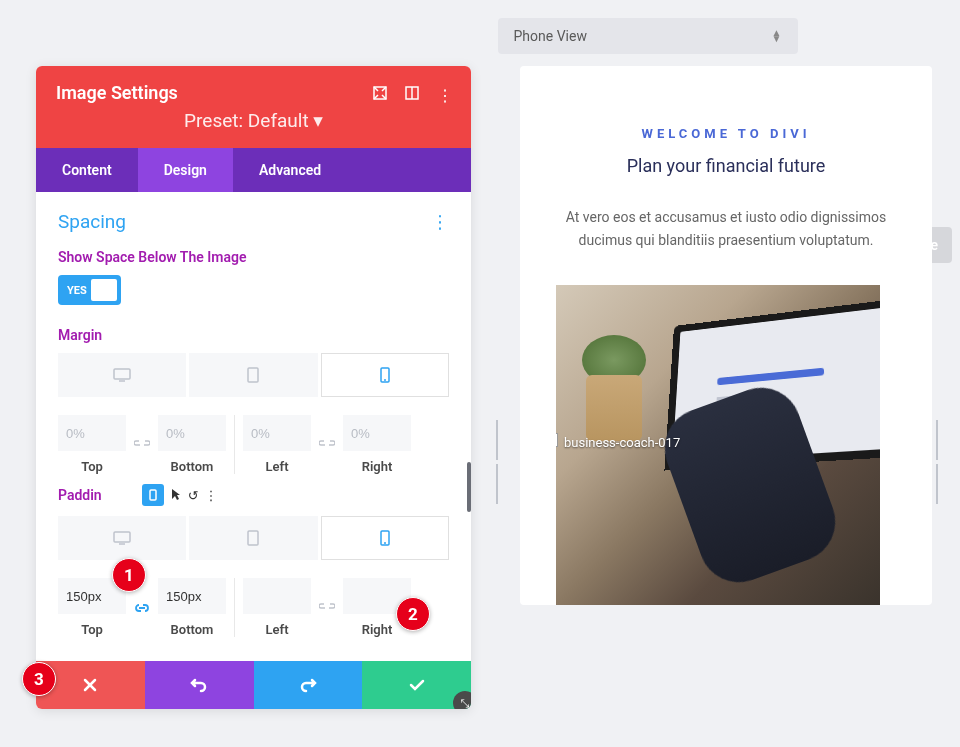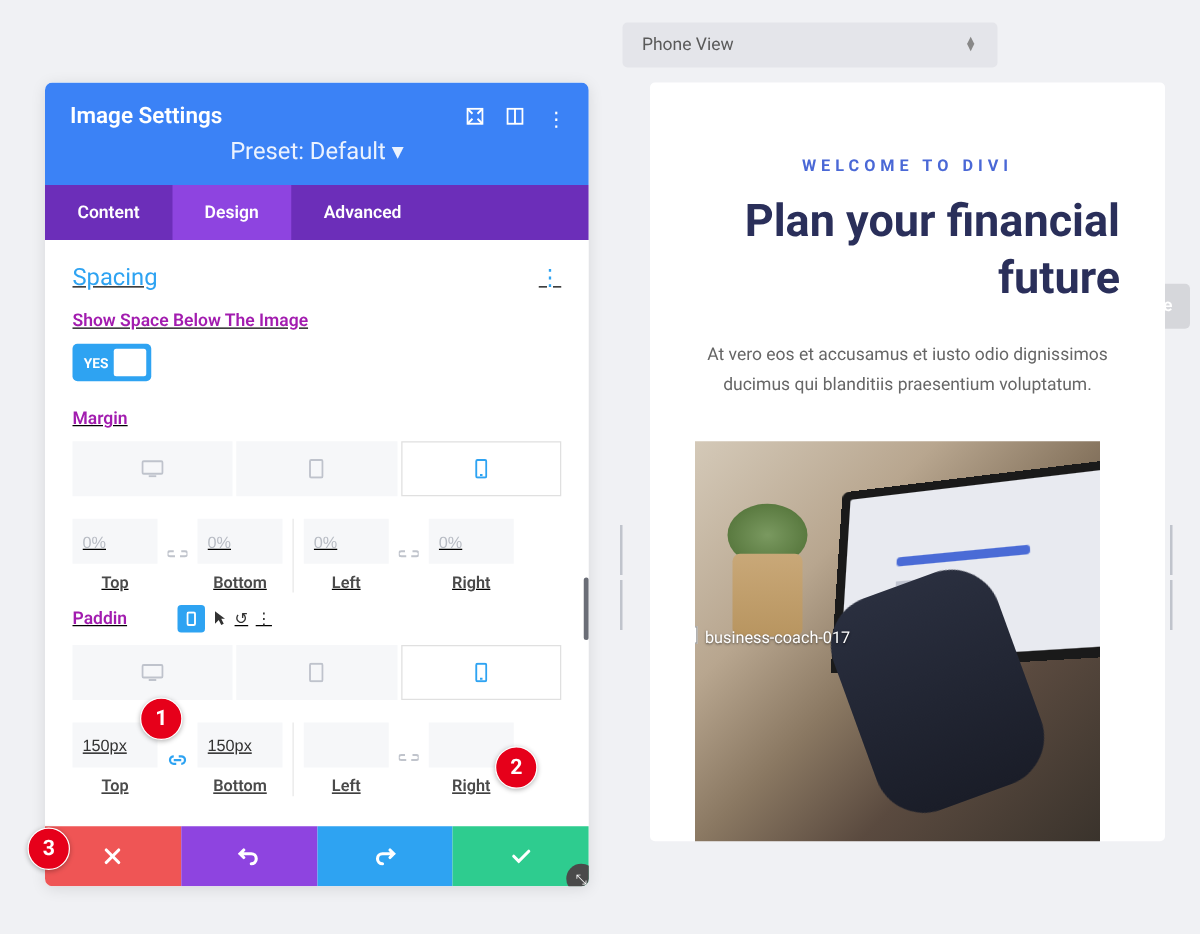--- a/index.html
+++ b/index.html
@@ -7,31 +7,31 @@
 
 .topbar { display: flex; gap: 20px; padding: 18px 0 18px 335px; align-items: center; flex-direction: column; }
 .dropdown { background: #e4e5ea; border-radius: 4px; padding: 10px 16px; width: 300px; color: #5a5a5a; font-size: 14px; display: flex; justify-content: space-between; align-items: center; }
 .chevrons { font-size: 10px; color: #888; line-height: 6px; }
 .px-input { background: #22c55e; border-radius: 4px; padding: 10px 16px; width: 88px; color: #5a5a5a; font-size: 14px; border: none; }
 .x-btn { color: #777; font-size: 16px; padding: 0 4px; }
 .blank-box { background: #e4e5ea; border-radius: 4px; width: 88px; height: 38px; }
 .make-btn { background: #d6d7db; color: #fff; padding: 10px 14px; border-radius: 4px; font-size: 14px; font-weight: 600; margin-left: auto; margin-right: 8px; }
 
 .panel { position: absolute; left: 36px; top: 66px; width: 435px; background: #fff; box-shadow: 0 2px 12px rgba(0,0,0,0.1); border-radius: 6px; overflow: hidden; }
-.panel-header { background: #3b82f6; color: #fff; padding: 16px 20px; }
+.panel-header { background: #ef4444; color: #fff; padding: 16px 20px; }
 .panel-title { font-size: 18px; font-weight: 600; margin-bottom: 6px; }
 .panel-preset { font-size: 19px; opacity: 0.9; text-align: center; }
 .panel-icons { position: absolute; right: 18px; top: 20px; display: flex; gap: 18px; color: #fff; }
 .panel-icons span { cursor: pointer; }
 
 .tabs { display: flex; background: #6c2eb9; }
 .tab { padding: 14px 26px; color: #fff; font-size: 14px; font-weight: 600; cursor: pointer; }
 .tab.active { background: #8e44e0; }
 
-.panel-body { padding: 18px 22px 0; position: relative; text-decoration: underline; }
+.panel-body { padding: 18px 22px 0; position: relative; }
 .section-head { display: flex; justify-content: space-between; align-items: center; margin-bottom: 16px; }
 .section-title { color: #2ea3f2; font-size: 19px; font-weight: 400; }
 .dots { color: #2ea3f2; font-size: 18px; cursor: pointer; }
 
 .field-label { font-size: 14px; font-weight: 600; color: #a21caf; margin-bottom: 10px; }
 .toggle { display: inline-flex; align-items: center; background: #2ea3f2; border-radius: 4px; padding: 3px; width: 63px; height: 30px; position: relative; margin-bottom: 22px; }
 .toggle-label { color: #fff; font-size: 11px; font-weight: 700; margin-left: 6px; }
 .toggle-knob { background: #fff; width: 26px; height: 22px; border-radius: 2px; position: absolute; right: 4px; }
 
 .device-row { display: flex; gap: 3px; margin-bottom: 18px; }
@@ -57,21 +57,21 @@
 .fbtn.purple { background: #8e44e0; }
 .fbtn.blue { background: #2ea3f2; }
 .fbtn.green { background: #2ecc8f; }
 
 .resize-handle { position: absolute; right: -6px; bottom: -6px; width: 24px; height: 24px; background: #4a4a4a; border-radius: 50%; color: #fff; display: flex; align-items: center; justify-content: center; font-size: 11px; }
 
 .marker { position: absolute; width: 34px; height: 34px; background: #e6001a; color: #fff; border-radius: 50%; display: flex; align-items: center; justify-content: center; font-size: 17px; font-weight: 700; z-index: 100; border: 1.5px solid #fff; box-shadow: 0 1px 4px rgba(0,0,0,0.3); }
 
 .preview { position: absolute; left: 520px; top: 66px; width: 412px; background: #fff; padding: 60px 36px 0; border-radius: 4px; }
 .overline { text-align: center; color: #4a68d6; font-size: 13px; font-weight: 700; letter-spacing: 4px; margin-bottom: 14px; }
-.heading { text-align: right; color: #2a2f5a; font-size: 36px; font-weight: 700; line-height: 1.25; margin-bottom: 28px; }
+.heading { text-align: center; color: #2a2f5a; font-size: 18px; font-weight: 400; line-height: 1.25; margin-bottom: 28px; }
 .bodytext { text-align: center; color: #666; font-size: 14px; line-height: 1.7; margin-bottom: 32px; }
 .preview-img { width: 324px; height: 320px; background: linear-gradient(135deg, #d4c9b8 0%, #b8a68f 30%, #8a7862 50%, #5a4a3f 70%, #3a332c 100%); position: relative; overflow: hidden; }
 .laptop { position: absolute; right: -20px; top: 20px; width: 240px; height: 160px; background: #1a1a1a; border-radius: 6px 6px 0 0; transform: perspective(600px) rotateX(20deg) rotateY(-15deg); }
 .screen { position: absolute; top: 8px; left: 8px; right: 8px; bottom: 8px; background: #e8eaf0; border-radius: 2px; }
 .screen-bar { position: absolute; top: 40%; left: 20%; width: 50%; height: 8px; background: #4a6bd6; border-radius: 3px; }
 .screen-bar2 { position: absolute; top: 55%; left: 20%; width: 30%; height: 4px; background: #c0c4d0; }
 .arm { position: absolute; bottom: 30px; right: 60px; width: 140px; height: 180px; background: linear-gradient(180deg, #2a2f3f 0%, #1a1d28 100%); transform: rotate(-20deg); border-radius: 40px; }
 .plant-pot { position: absolute; left: 30px; top: 90px; width: 56px; height: 66px; background: linear-gradient(180deg, #c9a878 0%, #b89560 100%); border-radius: 6px; }
 .plant { position: absolute; left: 26px; top: 50px; width: 64px; height: 50px; background: radial-gradient(ellipse at center, #7a9960 0%, #5a7a40 70%); border-radius: 50%; }
 .img-label { position: absolute; left: 8px; top: 150px; color: #fff; font-size: 13px; text-shadow: 0 1px 2px rgba(0,0,0,0.6); }

